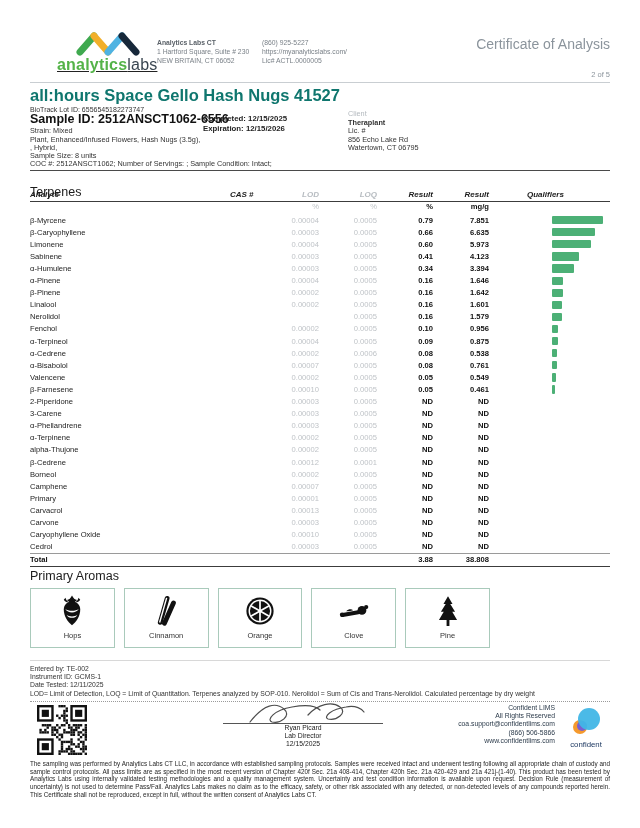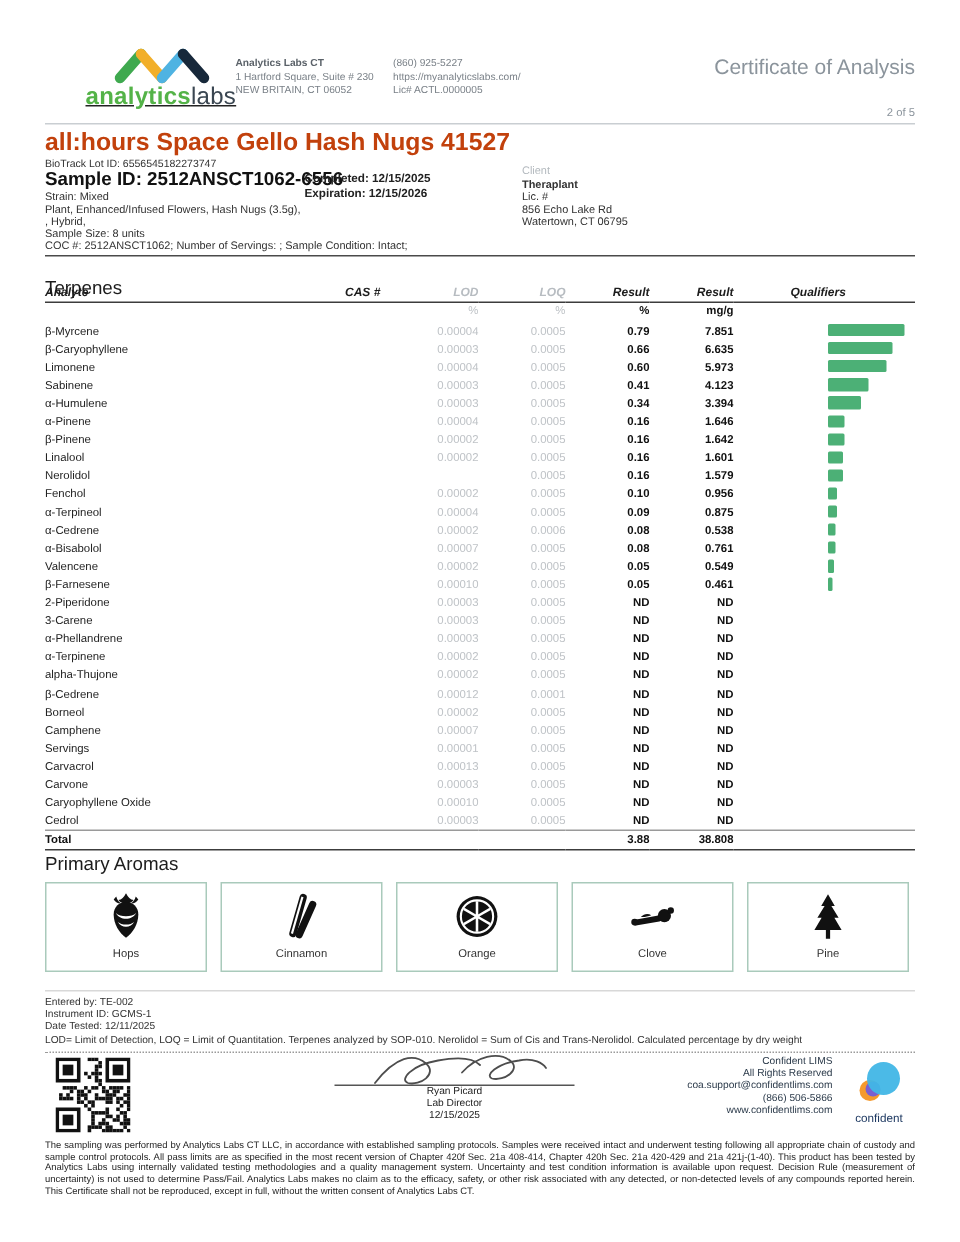--- a/index.html
+++ b/index.html
@@ -10,21 +10,21 @@
   #logo-zigzag{position:absolute;left:72px;top:30px;}
   #logo-word{position:absolute;left:57px;top:56px;font-size:16px;letter-spacing:.2px;text-decoration:underline;}
   #logo-word .g{color:#54b348;font-weight:bold;}
   #logo-word .d{color:#3a4651;}
   .labinfo{font-size:6.8px;line-height:9px;color:#7a8188;}
   .labinfo .strong{color:#5a6168;font-weight:bold;}
   #coa-title{position:absolute;right:30px;top:36px;font-size:14px;color:#8b949c;font-weight:normal;}
   #page-num{position:absolute;right:30px;top:70px;font-size:7.5px;color:#8b949c;}
   .hline{position:absolute;left:30px;width:580px;border-top:1px solid #c9ced2;}
   
-  #product-title{position:absolute;left:30px;top:86px;font-size:16.5px;font-weight:bold;color:#c2410c;}
+  #product-title{position:absolute;left:30px;top:86px;font-size:16.5px;font-weight:bold;color:#0f766e;}
   #biotrack{position:absolute;left:30px;top:106px;font-size:7px;color:#333;}
   #sample-id{position:absolute;left:30px;top:112px;font-size:12.5px;font-weight:bold;color:#111;}
   .small{font-size:7.3px;color:#333;line-height:8.6px;}
   #dates{position:absolute;left:203px;top:114px;font-size:7.8px;font-weight:bold;line-height:10px;color:#222;}
   #client{position:absolute;left:348px;top:110px;font-size:7.3px;line-height:8.6px;color:#333;}
   #client .lbl{color:#b3b9be;}
   #client .nm{font-weight:bold;}
   
   .sec-line{position:absolute;left:30px;width:580px;border-top:1px solid #4a4a4a;}
   .sec-title{position:absolute;left:30px;font-size:12.5px;color:#1c1c1c;}
@@ -43,21 +43,21 @@
   td.td-analyte{text-align:left;color:#222;}
   td.td-cas{text-align:left;color:#222;}
   td.td-num{text-align:right;}
   td.td-faint{color:#bfc3c7;}
   td.td-strong{color:#111;font-weight:bold;}
   tr.units td{height:13px;vertical-align:top;padding-top:2px;}
   td.td-qual{position:relative;}
   .bar{position:absolute;left:63px;top:2px;height:8.2px;background:#4cb076;border-radius:1px;}
   tr.total-row td{font-weight:bold;color:#111;border-top:1px solid #9a9a9a;border-bottom:1.5px solid #3c3c3c;height:13px;}
   
-  #aroma-cards{position:absolute;left:30px;top:588px;width:576px;display:flex;gap:9px;}
+  #aroma-cards{position:absolute;left:30px;top:588px;width:460px;display:flex;gap:9px;}
   .aroma-card{flex:1;height:60px;border:1.5px solid #a9cabb;background:#fff;display:flex;
       flex-direction:column;align-items:center;justify-content:flex-start;padding-top:5px;box-sizing:border-box;}
   .aroma-icon{width:34px;height:34px;}
   .aroma-label{font-size:7.5px;color:#333;margin-top:3px;}
   
   .meta{font-size:6.8px;color:#333;line-height:8.2px;}
   .dotline{position:absolute;left:30px;width:580px;border-top:1px dotted #9a9a9a;}
   #sig-block{position:absolute;left:223px;top:700px;width:160px;text-align:center;}
   #sig-line{border-top:1.5px solid #555;margin-top:-3px;}
   #sig-block .s{font-size:6.8px;line-height:7.8px;color:#222;}
@@ -388,21 +388,21 @@
         <tr>
           <td class="td-analyte">Camphene</td>
           <td class="td-cas"></td>
           <td class="td-num td-faint">0.00007</td>
           <td class="td-num td-faint">0.0005</td>
           <td class="td-num td-strong">ND</td>
           <td class="td-num td-strong">ND</td>
           <td class="td-qual"></td>
         </tr>
         <tr>
-          <td class="td-analyte">Servings</td>
+          <td class="td-analyte">Primary</td>
           <td class="td-cas"></td>
           <td class="td-num td-faint">0.00001</td>
           <td class="td-num td-faint">0.0005</td>
           <td class="td-num td-strong">ND</td>
           <td class="td-num td-strong">ND</td>
           <td class="td-qual"></td>
         </tr>
         <tr>
           <td class="td-analyte">Carvacrol</td>
           <td class="td-cas"></td>

